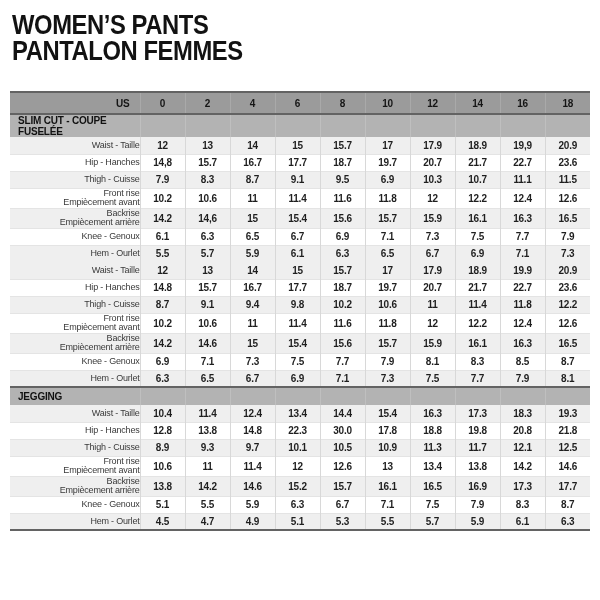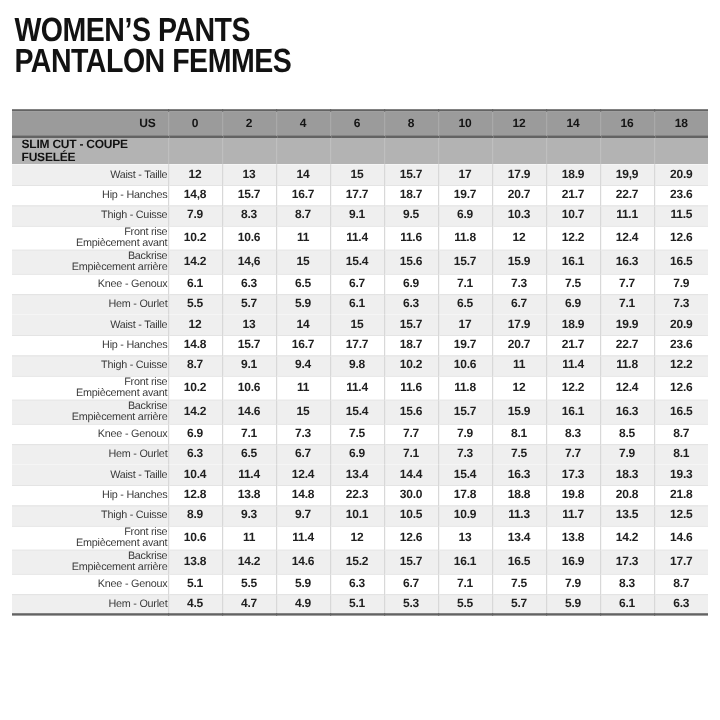--- a/index.html
+++ b/index.html
@@ -329,20 +329,33 @@
         <td>6.5</td>
         <td>6.7</td>
         <td>6.9</td>
         <td>7.1</td>
         <td>7.3</td>
         <td>7.5</td>
         <td>7.7</td>
         <td>7.9</td>
         <td>8.1</td>
       </tr>
+      <tr class="section-row">
+        <td>JEGGING</td>
+        <td></td>
+        <td></td>
+        <td></td>
+        <td></td>
+        <td></td>
+        <td></td>
+        <td></td>
+        <td></td>
+        <td></td>
+        <td></td>
+      </tr>
       <tr class="data-row alt first">
         <td>
           <div class="lbl-line">Waist - Taille</div>
         </td>
         <td>10.4</td>
         <td>11.4</td>
         <td>12.4</td>
         <td>13.4</td>
         <td>14.4</td>
         <td>15.4</td>
@@ -371,21 +384,21 @@
           <div class="lbl-line">Thigh - Cuisse</div>
         </td>
         <td>8.9</td>
         <td>9.3</td>
         <td>9.7</td>
         <td>10.1</td>
         <td>10.5</td>
         <td>10.9</td>
         <td>11.3</td>
         <td>11.7</td>
-        <td>13.5</td>
+        <td>12.1</td>
         <td>12.5</td>
       </tr>
       <tr class="data-row dbl">
         <td>
           <div class="lbl-line">Front rise</div>
           <div class="lbl-line">Empiècement avant</div>
         </td>
         <td>10.6</td>
         <td>11</td>
         <td>11.4</td>

